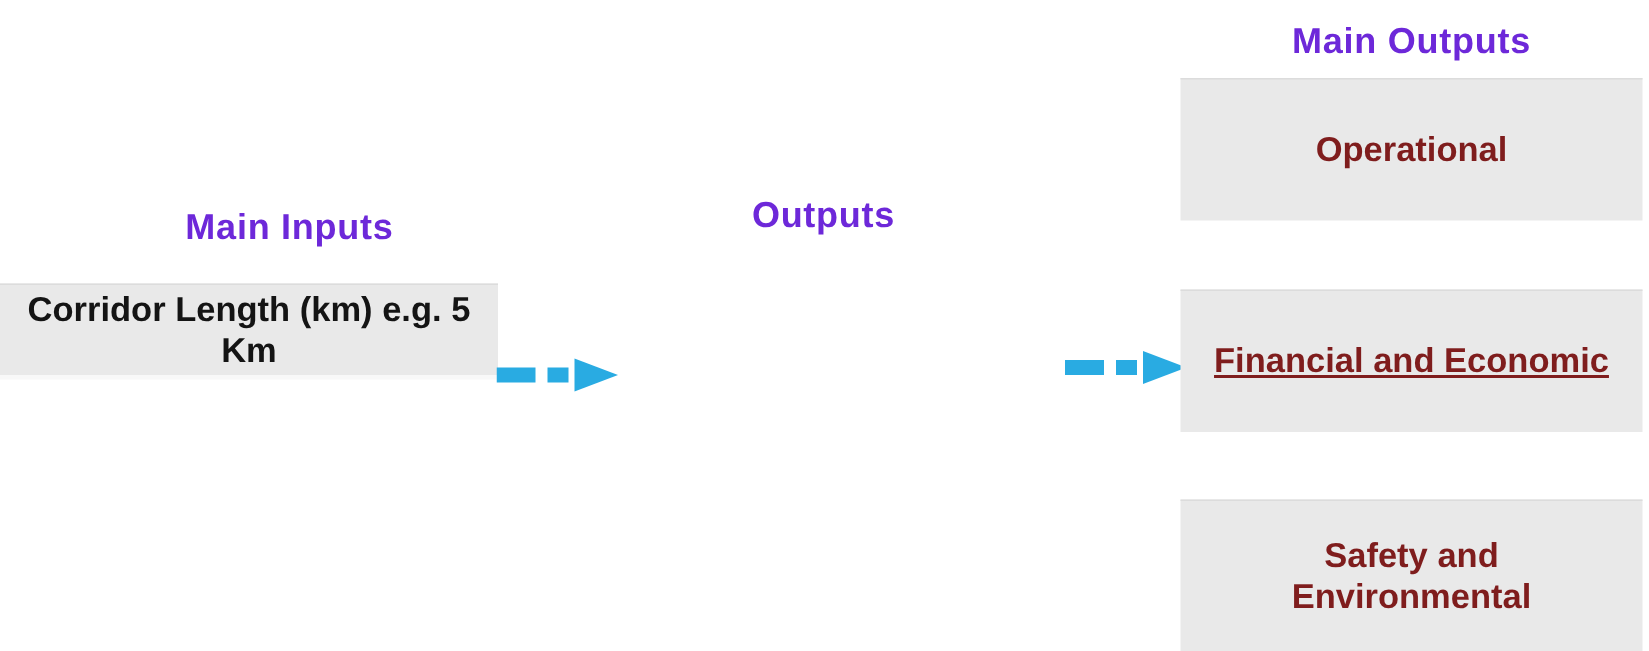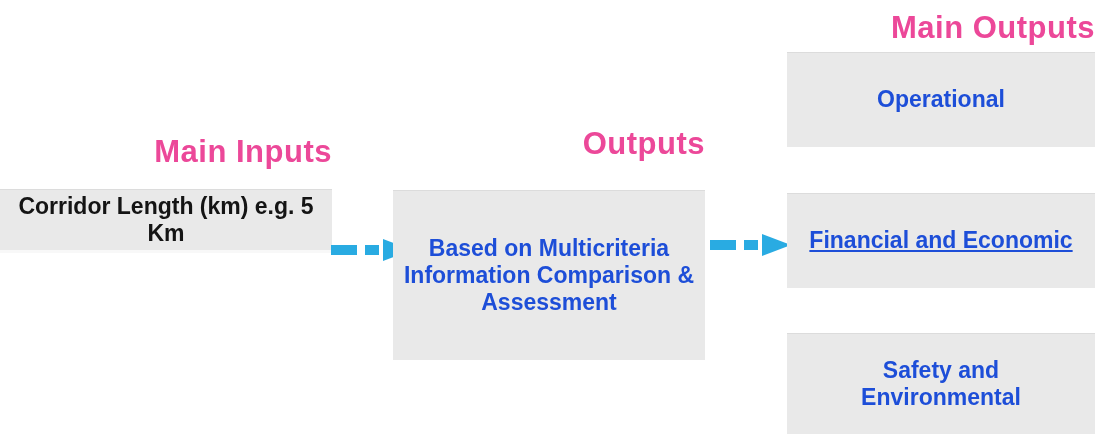--- a/index.html
+++ b/index.html
@@ -6,42 +6,42 @@
   #canvas {
     position: relative;
     width: 1099px;
     height: 434px;
     background: #ffffff;
     font-family: "Liberation Sans", sans-serif;
     overflow: hidden;
   }
   .heading {
     position: absolute;
-    text-align: right;
-    font-size: 31px;
+    text-align: center;
+    font-size: 24px;
     font-weight: 700;
-    color: #ec4899;
+    color: #6d28d9;
     line-height: 40px;
     letter-spacing: 0.5px;
   }
   .gbox {
     position: absolute;
     background: #E9E9E9;
     border-top: 1px solid #dcdcdc;
     display: flex;
     align-items: center;
     justify-content: center;
     text-align: center;
     font-size: 23px;
     font-weight: 700;
-    color: #1d4ed8;
+    color: #7f1d1d;
     line-height: 1.18;
     box-sizing: border-box;
   }
-  #inputs-heading  { left: 0;   width: 332px; top: 132px; }
+  #inputs-heading  { left: 0;   width: 332px; top: 132px; padding-left: 27px; }
   #analysis-heading{ left: 393px; width: 312px; top: 124px; }
   #outputs-heading { left: 787px; width: 308px; top: 8px; }
 
   #inputs-box {
     position: absolute;
     left: 0; top: 189px; width: 332px; height: 125px;
     display: flex; flex-direction: column;
   }
   #inputs-box .cell {
     background: #E9E9E9;
@@ -81,21 +81,20 @@
     <div class="cell" id="inputs-cell-1">Corridor Length (km) e.g. 5 Km</div>
     <div id="inputs-divider"></div>
   </div>
 
   <svg class="arrow" id="arrow-1" viewBox="0 0 82 24" xmlns="http://www.w3.org/2000/svg">
     <rect x="0" y="7" width="26" height="10" fill="#29ABE2"></rect>
     <rect x="34" y="7" width="14" height="10" fill="#29ABE2"></rect>
     <polygon points="52,1 81,12 52,23" fill="#29ABE2"></polygon>
   </svg>
 
-  <div class="gbox" id="analysis-box">Based on Multicriteria Information Comparison &amp; Assessment</div>
 
   <svg class="arrow" id="arrow-2" viewBox="0 0 82 24" xmlns="http://www.w3.org/2000/svg">
     <rect x="0" y="7" width="26" height="10" fill="#29ABE2"></rect>
     <rect x="34" y="7" width="14" height="10" fill="#29ABE2"></rect>
     <polygon points="52,1 81,12 52,23" fill="#29ABE2"></polygon>
   </svg>
 
   <div class="gbox" id="operational-box">Operational</div>
 
   <div class="gbox" id="financial-box">Financial and Economic</div>

